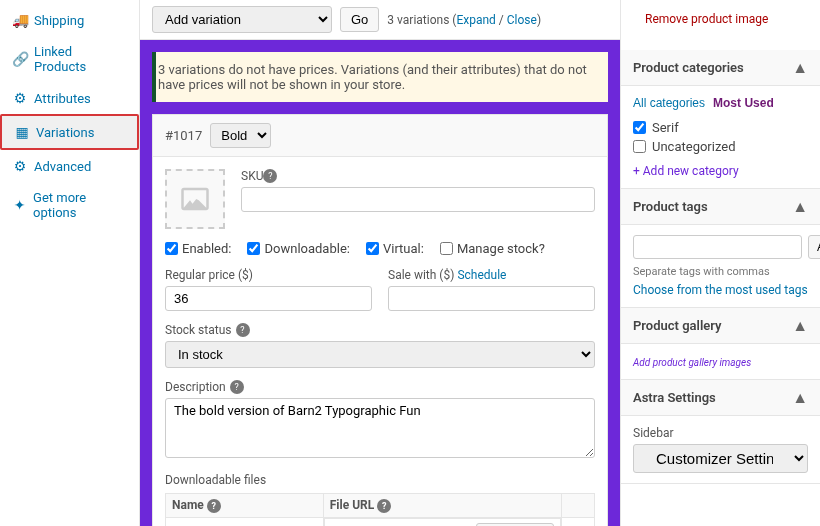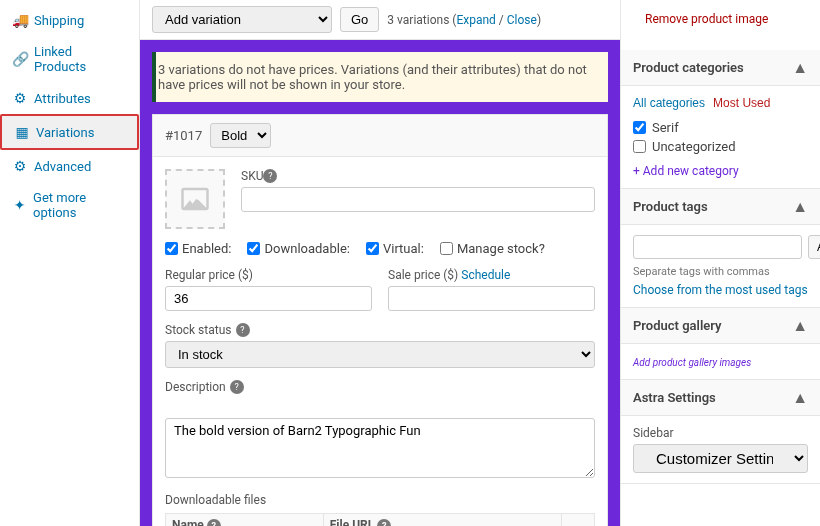--- a/index.html
+++ b/index.html
@@ -50,21 +50,21 @@
     .price-row { display: flex; gap: 16px; margin-bottom: 12px; }
     .price-field { flex: 1; }
     .price-field label { font-size: 12px; color: #555; margin-bottom: 4px; display: block; }
     .price-field label a { color: #0073aa; text-decoration: none; }
     .price-field input { width: 100%; padding: 4px 8px; border: 1px solid #ccc; border-radius: 3px; font-size: 13px; }
 
     
     .field-row { margin-bottom: 12px; }
     .field-row label { font-size: 12px; color: #555; display: flex; align-items: center; gap: 4px; margin-bottom: 4px; }
     .field-row select, .field-row textarea, .field-row input { width: 100%; padding: 4px 8px; border: 1px solid #ccc; border-radius: 3px; font-size: 13px; }
-    .field-row textarea { resize: vertical; min-height: 60px; font-family: inherit; margin-top: 20px; }
+    .field-row textarea { resize: vertical; min-height: 60px; font-family: inherit; }
 
     
     .dl-files { margin-top: 8px; }
     .dl-files-title { font-size: 12px; color: #555; margin-bottom: 6px; }
     .dl-table { width: 100%; border-collapse: collapse; font-size: 12px; }
     .dl-table th { text-align: left; padding: 4px 6px; border: 1px solid #e5e5e5; background: #f9f9f9; color: #555; }
     .dl-table td { padding: 4px 6px; border: 1px solid #e5e5e5; }
     .dl-table input { width: 100%; border: none; font-size: 12px; padding: 2px 4px; }
     .choose-file-btn { padding: 3px 8px; background: #f7f7f7; border: 1px solid #ccc; border-radius: 3px; cursor: pointer; font-size: 12px; white-space: nowrap; }
     .remove-file-btn { background: none; border: none; cursor: pointer; color: #999; font-size: 14px; padding: 0 4px; }
@@ -73,21 +73,21 @@
     .right-sidebar { width: 200px; background: #fff; border-left: 1px solid #e5e5e5; overflow-y: auto; flex-shrink: 0; }
     .widget { border-bottom: 1px solid #e5e5e5; }
     .widget-header { display: flex; align-items: center; justify-content: space-between; padding: 8px 12px; background: #f9f9f9; border-bottom: 1px solid #e5e5e5; cursor: pointer; }
     .widget-header h3 { font-size: 13px; font-weight: 600; color: #444; }
     .widget-header .toggle { font-size: 16px; color: #666; }
     .widget-body { padding: 10px 12px; }
 
     
     .cat-tabs { display: flex; gap: 8px; margin-bottom: 8px; }
     .cat-tab { font-size: 12px; color: #0073aa; cursor: pointer; text-decoration: none; background: none; border: none; padding: 0; }
-    .cat-tab.active { color: #b91c1c; font-weight: 400; text-decoration: none; cursor: default; }
+    .cat-tab.active { color: #701a75; font-weight: 700; text-decoration: none; cursor: default; }
     .cat-list { list-style: none; }
     .cat-list li { display: flex; align-items: center; gap: 6px; padding: 2px 0; font-size: 13px; }
     .cat-list li input[type=checkbox] { margin: 0; }
     .add-cat-link { font-size: 12px; color: #6d28d9; text-decoration: none; display: block; margin-top: 8px; }
 
     
     .tags-row { display: flex; gap: 6px; margin-bottom: 6px; }
     .tags-row input { flex: 1; padding: 4px 6px; border: 1px solid #ccc; border-radius: 3px; font-size: 12px; }
     .tags-row button { padding: 4px 8px; background: #f7f7f7; border: 1px solid #ccc; border-radius: 3px; cursor: pointer; font-size: 12px; }
     .tags-hint { font-size: 11px; color: #777; margin-bottom: 4px; }
@@ -199,21 +199,21 @@
           </label>
         </div>
 
         <div class="price-row">
           <div class="price-field">
             <label>Regular price ($)</label>
             <input type="text" value="36" style="">
           </div>
           <div class="price-field">
             <label>
-              <span>Sale price ($)</span>
+              <span>Sale with ($)</span>
               <a href="#">Schedule</a>
             </label>
             <input type="text" value="" style="">
           </div>
         </div>
 
         <div class="field-row">
           <label>
             <span>Stock status</span>
             <span class="help-icon">?</span>

